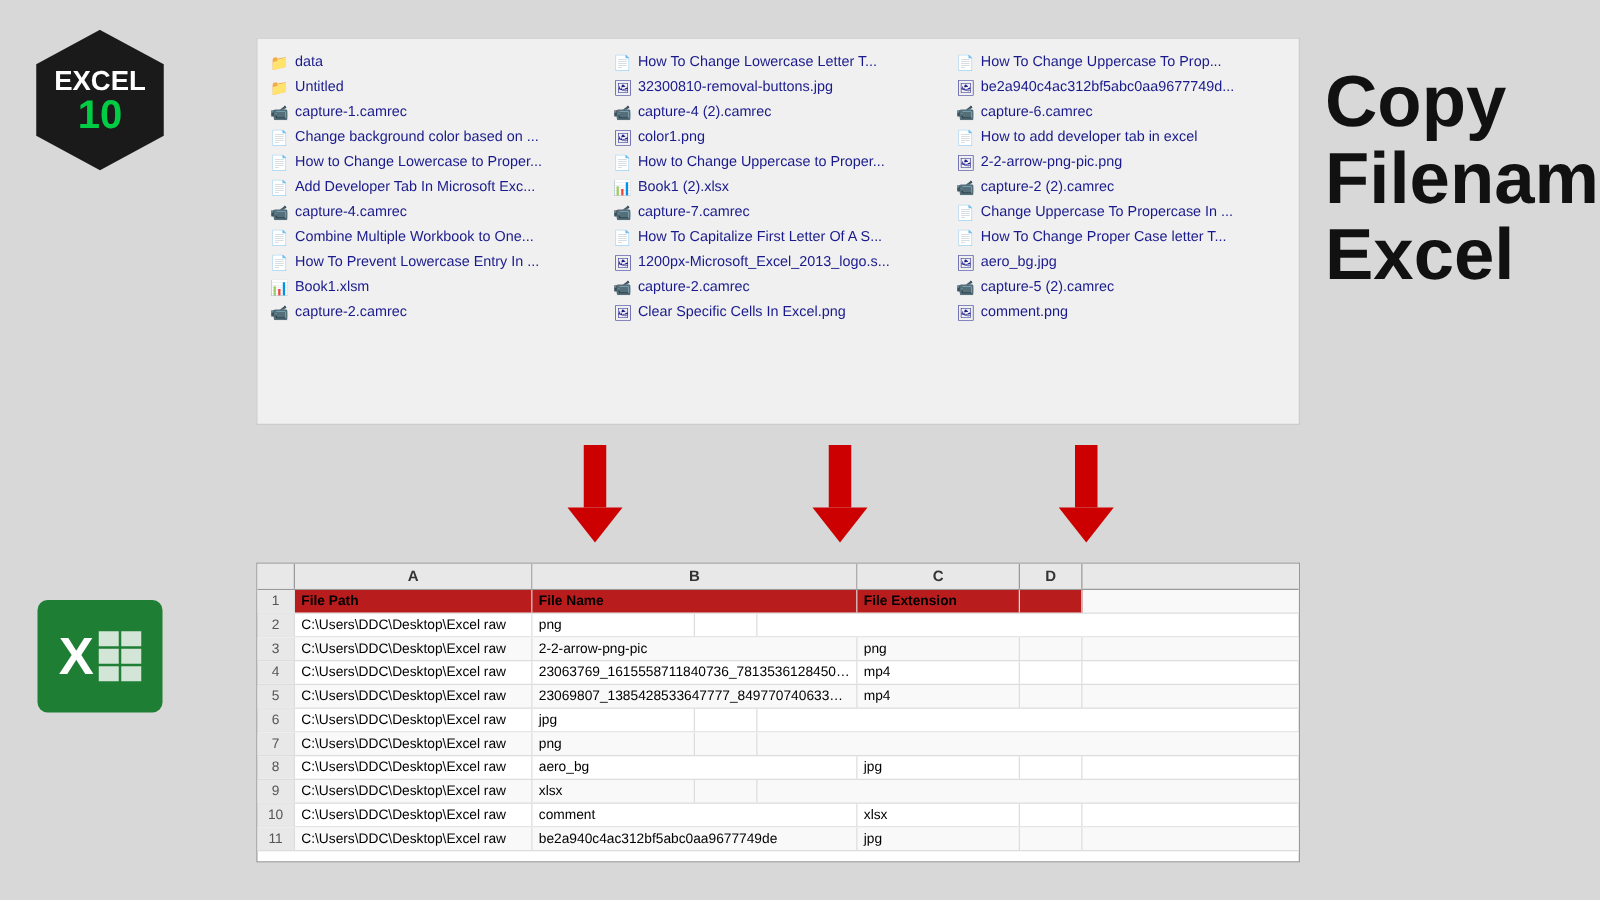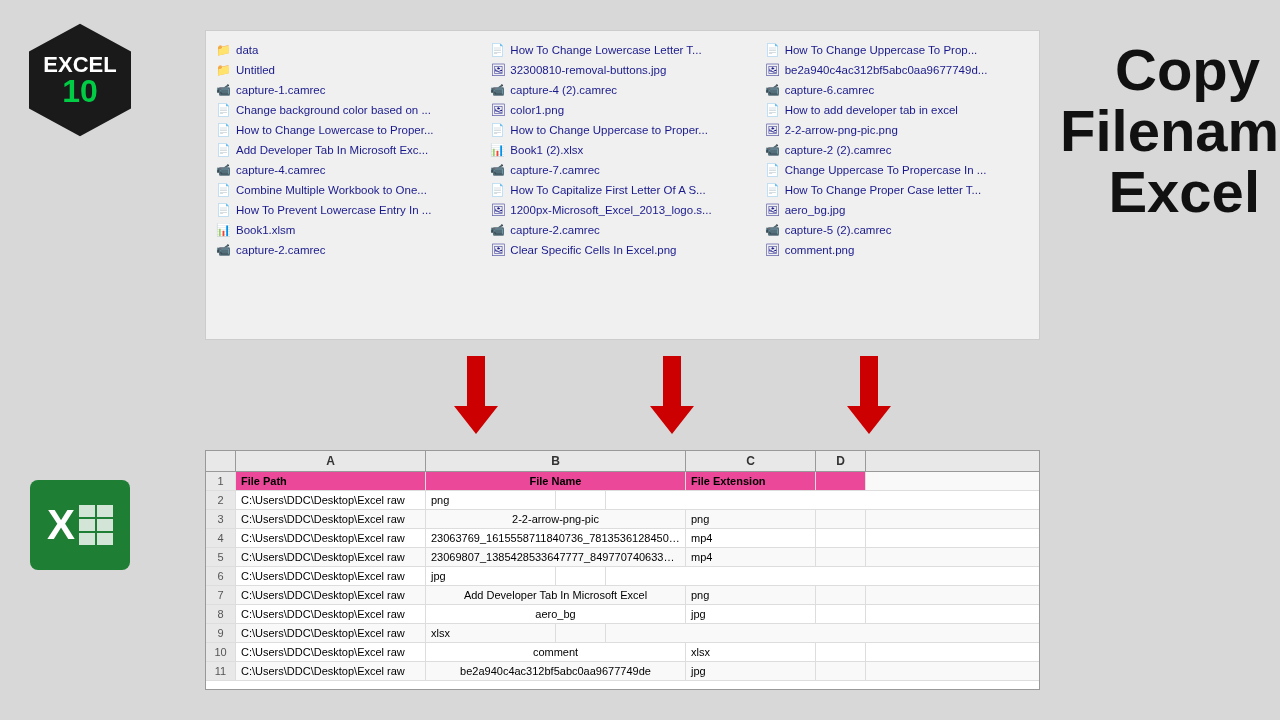--- a/index.html
+++ b/index.html
@@ -209,36 +209,36 @@
       border-right: 1px solid #ddd;
       font-size: 11px;
       color: #000;
       padding: 3px 5px;
       white-space: nowrap;
       overflow: hidden;
       text-overflow: ellipsis;
     }
 
     .cell-a { width: 190px; }
-    .cell-b { width: 260px; text-align: center; }
+    .cell-b { width: 260px; }
     .cell-c { width: 130px; }
     .cell-d { width: 50px; }
 
     .header-row .cell {
       font-weight: bold;
-      background: #ec4899;
+      background: #b91c1c;
     }
 
     
     .right-title {
       position: absolute;
       right: 20px;
-      top: 40px;
+      top: 52px;
       width: 200px;
-      text-align: right;
+      text-align: left;
     }
 
     .title-text {
       font-size: 58px;
       font-weight: 900;
       color: #111;
       line-height: 1.05;
       font-family: Arial, sans-serif;
     }
   </style>
@@ -474,21 +474,20 @@
     </div>
     <div class="sheet-row">
       <div class="row-num">6</div>
       <div class="cell cell-a">C:\Users\DDC\Desktop\Excel raw</div>
       <div class="cell cell-c">jpg</div>
       <div class="cell cell-d"></div>
     </div>
     <div class="sheet-row">
       <div class="row-num">7</div>
       <div class="cell cell-a">C:\Users\DDC\Desktop\Excel raw</div>
-      <div class="cell cell-b">Add Developer Tab In Microsoft Excel</div>
       <div class="cell cell-c">png</div>
       <div class="cell cell-d"></div>
     </div>
     <div class="sheet-row">
       <div class="row-num">8</div>
       <div class="cell cell-a">C:\Users\DDC\Desktop\Excel raw</div>
       <div class="cell cell-b">aero_bg</div>
       <div class="cell cell-c">jpg</div>
       <div class="cell cell-d"></div>
     </div>

